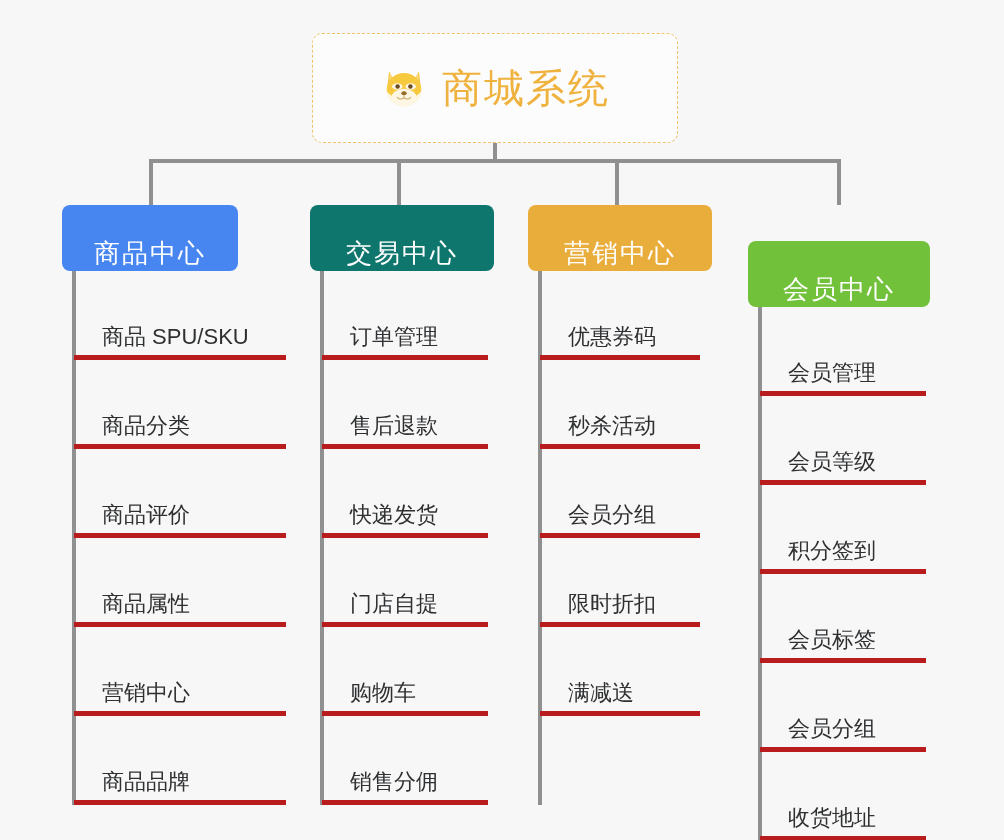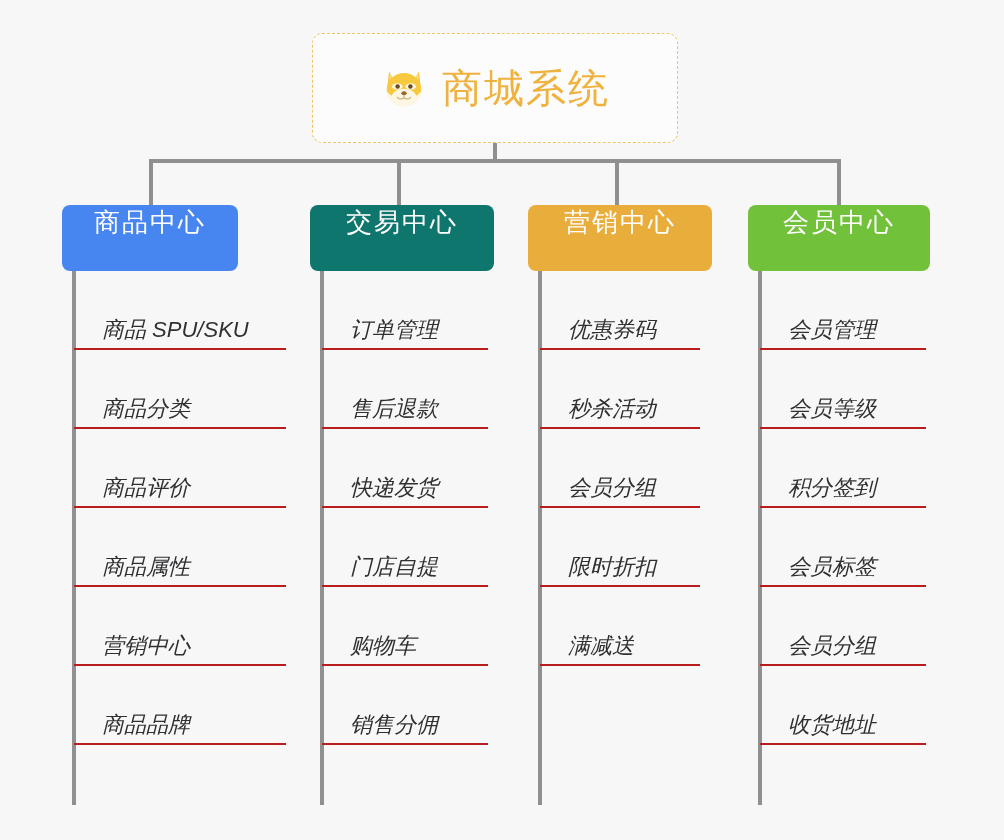--- a/index.html
+++ b/index.html
@@ -71,47 +71,46 @@
 
   
   .column {
     position: absolute;
     top: 205px;
   }
   .cat-box {
     height: 66px;
     border-radius: 8px;
     display: flex;
-    align-items: flex-start;
+    align-items: flex-end;
     justify-content: center;
     color: #ffffff;
     font-size: 26px;
     letter-spacing: 2px;
     box-sizing: border-box;
   }
   .spine {
     position: absolute;
     top: 66px;
     left: 10px;
     width: 4px;
     background: #909090;
   }
   .items {
     position: absolute;
     top: 66px;
     left: 12px;
   }
   .leaf {
     position: relative;
-    height: 79px;
+    height: 89px;
     box-sizing: border-box;
     display: flex;
     align-items: flex-end;
-    border-bottom: 2px solid #b91c1c;
-    font-style: italic;
+    border-bottom: 5px solid #b91c1c;
   }
   .leaf-label {
     font-size: 22px;
     color: #2f3032;
     padding: 0 8px 6px 28px;
     line-height: 1.1;
     white-space: nowrap;
   }
 
   
@@ -123,21 +122,21 @@
   #col-1 { left: 310px; }
   #col-1 .cat-box { width: 184px; background: #0f766e; }
   #col-1 .spine { height: 534px; }
   #col-1 .leaf { width: 166px; }
 
   #col-2 { left: 528px; }
   #col-2 .cat-box { width: 184px; background: #e9ad3c; }
   #col-2 .spine { height: 534px; }
   #col-2 .leaf { width: 160px; }
 
-  #col-3 { left: 748px; }
+  #col-3 { left: 748px; margin-top: 36px; }
   #col-3 .cat-box { width: 182px; background: #72c13b; }
   #col-3 .spine { height: 534px; }
   #col-3 .leaf { width: 166px; }
 </style>
 </head>
 <body>
 
 <div id="root-node">
   <span>
     <svg class="shiba" viewBox="0 0 64 64" xmlns="http://www.w3.org/2000/svg">

